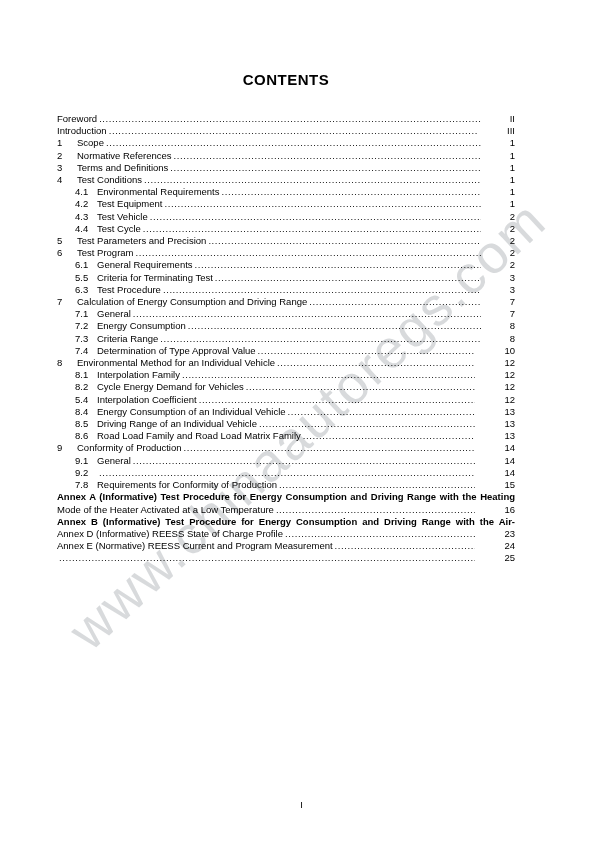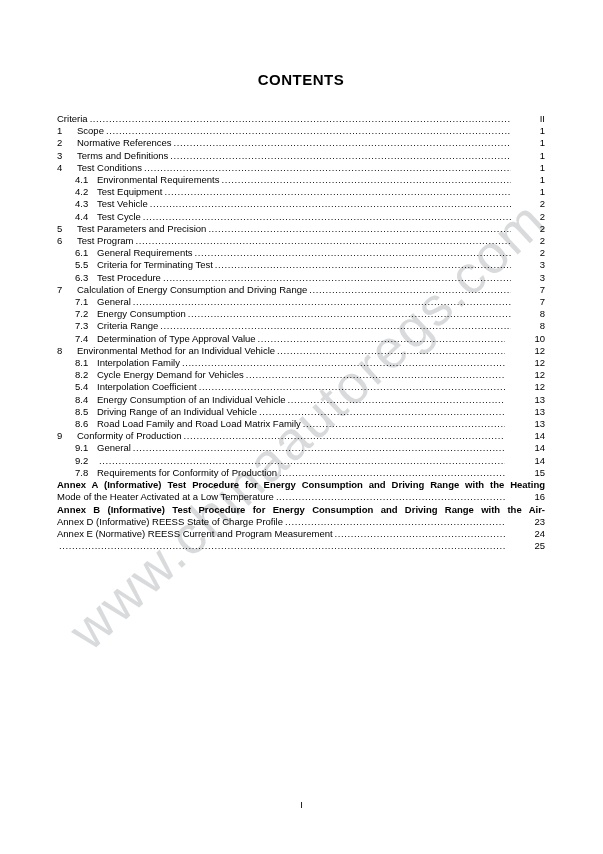--- a/index.html
+++ b/index.html
@@ -23,21 +23,21 @@
     letter-spacing: 2px;
     color: rgba(168, 173, 177, 0.45);
     white-space: nowrap;
     z-index: 0;
     user-select: none;
   }
 
   .content {
     position: relative;
     z-index: 1;
-    padding: 70px 58px 0 57px;
+    padding: 70px 88px 0 57px;
   }
 
   .doc-title {
     text-align: center;
     font-weight: bold;
     font-size: 15px;
     letter-spacing: 0.5px;
     line-height: 20px;
   }
 
@@ -99,23 +99,30 @@
 <div class="page">
 
   <div class="watermark">www.chinaautoregs.com</div>
 
   <div class="content">
     <div class="doc-title">CONTENTS</div>
 
     <div class="toc">
         <div class="entry lvl0">
           <div class="row">
-            <span class="lbl">Criteria</span>
+            <span class="lbl">Foreword</span>
             <span class="dots"></span>
             <span class="pg">II</span>
+          </div>
+        </div>
+        <div class="entry lvl0">
+          <div class="row">
+            <span class="lbl">Introduction</span>
+            <span class="dots"></span>
+            <span class="pg">III</span>
           </div>
         </div>
         <div class="entry lvl1">
           <div class="row">
             <span class="num">1</span>
             <span class="lbl">Scope</span>
             <span class="dots"></span>
             <span class="pg">1</span>
           </div>
         </div>

